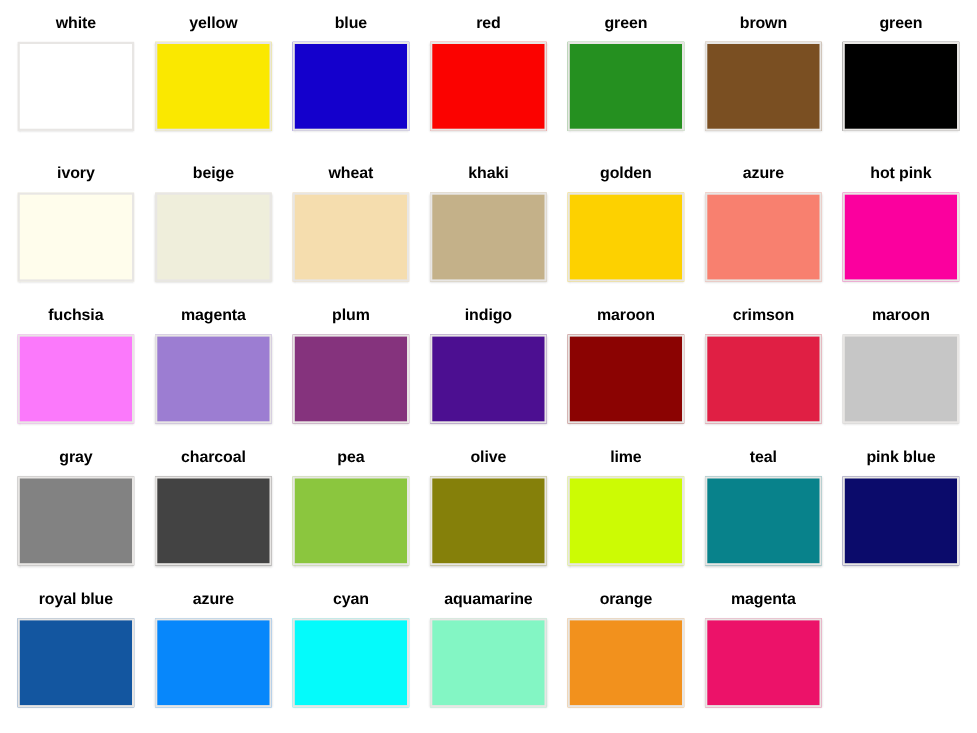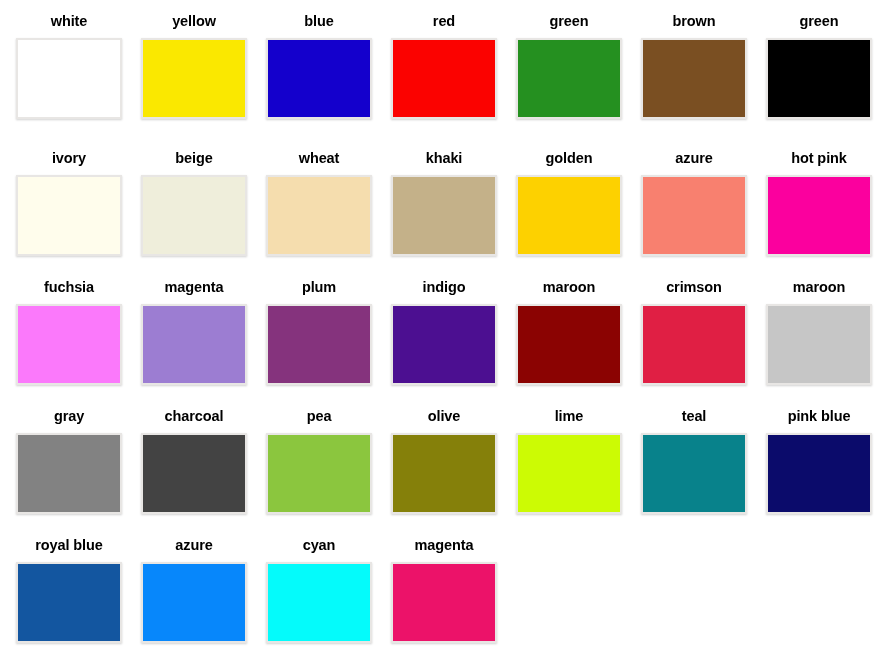--- a/index.html
+++ b/index.html
@@ -178,16 +178,24 @@
     </div>
     <div class="swatch-cell row-5">
       <div class="swatch-label">azure</div>
       <div class="swatch-chip" style="border-color: rgb(232, 230, 228); background-color: rgb(7, 135, 251);"></div>
     </div>
     <div class="swatch-cell row-5">
       <div class="swatch-label">cyan</div>
       <div class="swatch-chip" style="border-color: rgb(232, 230, 228); background-color: rgb(4, 251, 251);"></div>
     </div>
     <div class="swatch-cell row-5">
+      <div class="swatch-label">aquamarine</div>
+      <div class="swatch-chip" style="border-color: rgb(232, 230, 228); background-color: rgb(131, 246, 196);"></div>
+    </div>
+    <div class="swatch-cell row-5">
+      <div class="swatch-label">orange</div>
+      <div class="swatch-chip" style="border-color: rgb(232, 230, 228); background-color: rgb(242, 145, 29);"></div>
+    </div>
+    <div class="swatch-cell row-5">
       <div class="swatch-label">magenta</div>
       <div class="swatch-chip" style="border-color: rgb(232, 230, 228); background-color: rgb(236, 18, 105);"></div>
     </div>
   </div>
 
 </body></html>

